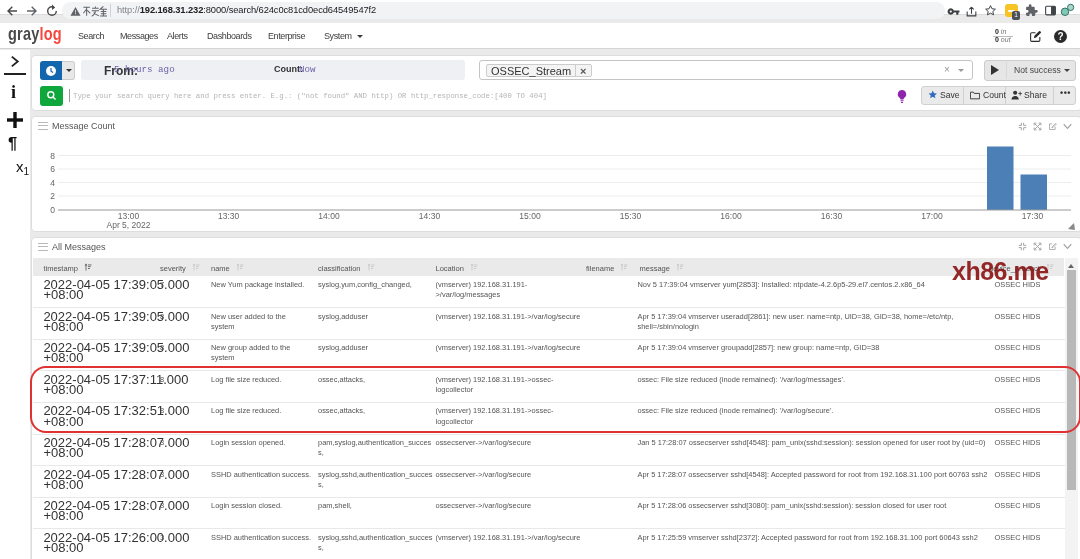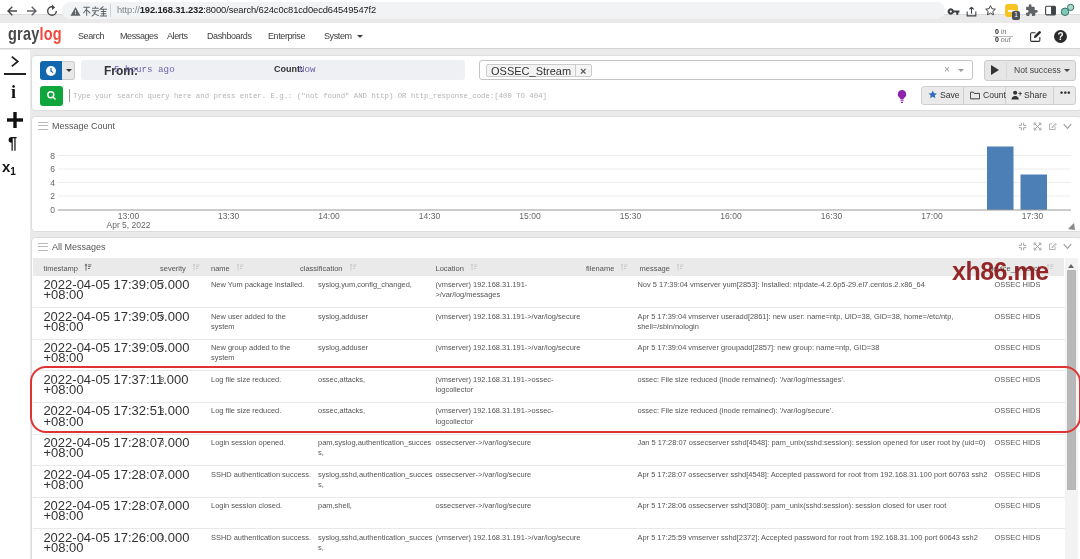--- a/index.html
+++ b/index.html
@@ -92,21 +92,21 @@
 <svg class="a" style="left:8px;top:5px" width="13" height="13" viewBox="0 0 24 24" fill="none" stroke="#222" stroke-width="3.4">
       <path d="M7 3l11 9-11 9"></path>
     </svg>
 <div class="a" style="left:4px;top:23.5px;width:22px;height:1.8px;background:#222"></div>
 <div class="a" style="left:11px;top:32.5px;font-family:'Liberation Serif',serif;font-size:18px;font-weight:bold;color:#111">i</div>
 <svg class="a" style="left:7px;top:62px" width="16" height="16" viewBox="0 0 16 16" fill="#111">
       <rect x="6.3" y="0" width="3.4" height="16"></rect>
       <rect x="0" y="6.3" width="16" height="3.4"></rect>
     </svg>
 <div class="a" style="left:8px;top:84px;font-size:16.5px;font-weight:bold;color:#111">¶</div>
-<div class="a" style="left:2px;top:108px;font-size:15px;font-weight:bold;color:#111">x<span style="font-size:10px;vertical-align:-2.5px">1</span></div>
+<div class="a" style="left:16px;top:108px;font-size:15px;font-weight:normal;color:#111">x<span style="font-size:10px;vertical-align:-2.5px">1</span></div>
 </div>
 
 <div class="a panel" style="left:31px;top:54.5px;width:1051px;height:56px"></div>
 <div class="a" style="left:40px;top:60.5px;width:22px;height:19.5px;background:#1166ad;border-radius:3px 0 0 3px"></div>
 <svg class="a" style="left:45px;top:64.5px" width="12" height="12" viewBox="0 0 24 24">
     <circle cx="12" cy="12" r="10" fill="#fff"></circle>
     <path d="M12 6v6.5l4 2.5" stroke="#1166ad" stroke-width="2.4" fill="none"></path>
   </svg>
 <div class="a" style="left:62px;top:60.5px;width:12.5px;height:19.5px;background:#e8e8e8;border:1px solid #ccc;border-left:none;border-radius:0 3px 3px 0"></div>
 <div class="a" style="left:65.5px;top:68.5px;width:0;height:0;border:3px solid transparent;border-top-color:#333"></div>
@@ -223,21 +223,21 @@
       <rect x="8" y="3" width="7" height="1.6"></rect>
       <rect x="8" y="6.5" width="5.5" height="1.6"></rect>
       <rect x="8" y="10" width="4" height="1.6"></rect>
     </svg></div>
 <div class="a hdr" style="left:211px;top:262.5px">name <svg style="margin-left:4px" width="8" height="8" viewBox="0 0 16 16" fill="#c5c5c5">
       <path d="M4 1 1.2 5h2V15h1.6V5h2z"></path>
       <rect x="8" y="3" width="7" height="1.6"></rect>
       <rect x="8" y="6.5" width="5.5" height="1.6"></rect>
       <rect x="8" y="10" width="4" height="1.6"></rect>
     </svg></div>
-<div class="a hdr" style="left:300px;top:262.5px">classification <svg style="margin-left:4px" width="8" height="8" viewBox="0 0 16 16" fill="#c5c5c5">
+<div class="a hdr" style="left:318px;top:262.5px">classification <svg style="margin-left:4px" width="8" height="8" viewBox="0 0 16 16" fill="#c5c5c5">
       <path d="M4 1 1.2 5h2V15h1.6V5h2z"></path>
       <rect x="8" y="3" width="7" height="1.6"></rect>
       <rect x="8" y="6.5" width="5.5" height="1.6"></rect>
       <rect x="8" y="10" width="4" height="1.6"></rect>
     </svg></div>
 <div class="a hdr" style="left:435.5px;top:262.5px">Location <svg style="margin-left:4px" width="8" height="8" viewBox="0 0 16 16" fill="#c5c5c5">
       <path d="M4 1 1.2 5h2V15h1.6V5h2z"></path>
       <rect x="8" y="3" width="7" height="1.6"></rect>
       <rect x="8" y="6.5" width="5.5" height="1.6"></rect>
       <rect x="8" y="10" width="4" height="1.6"></rect>

